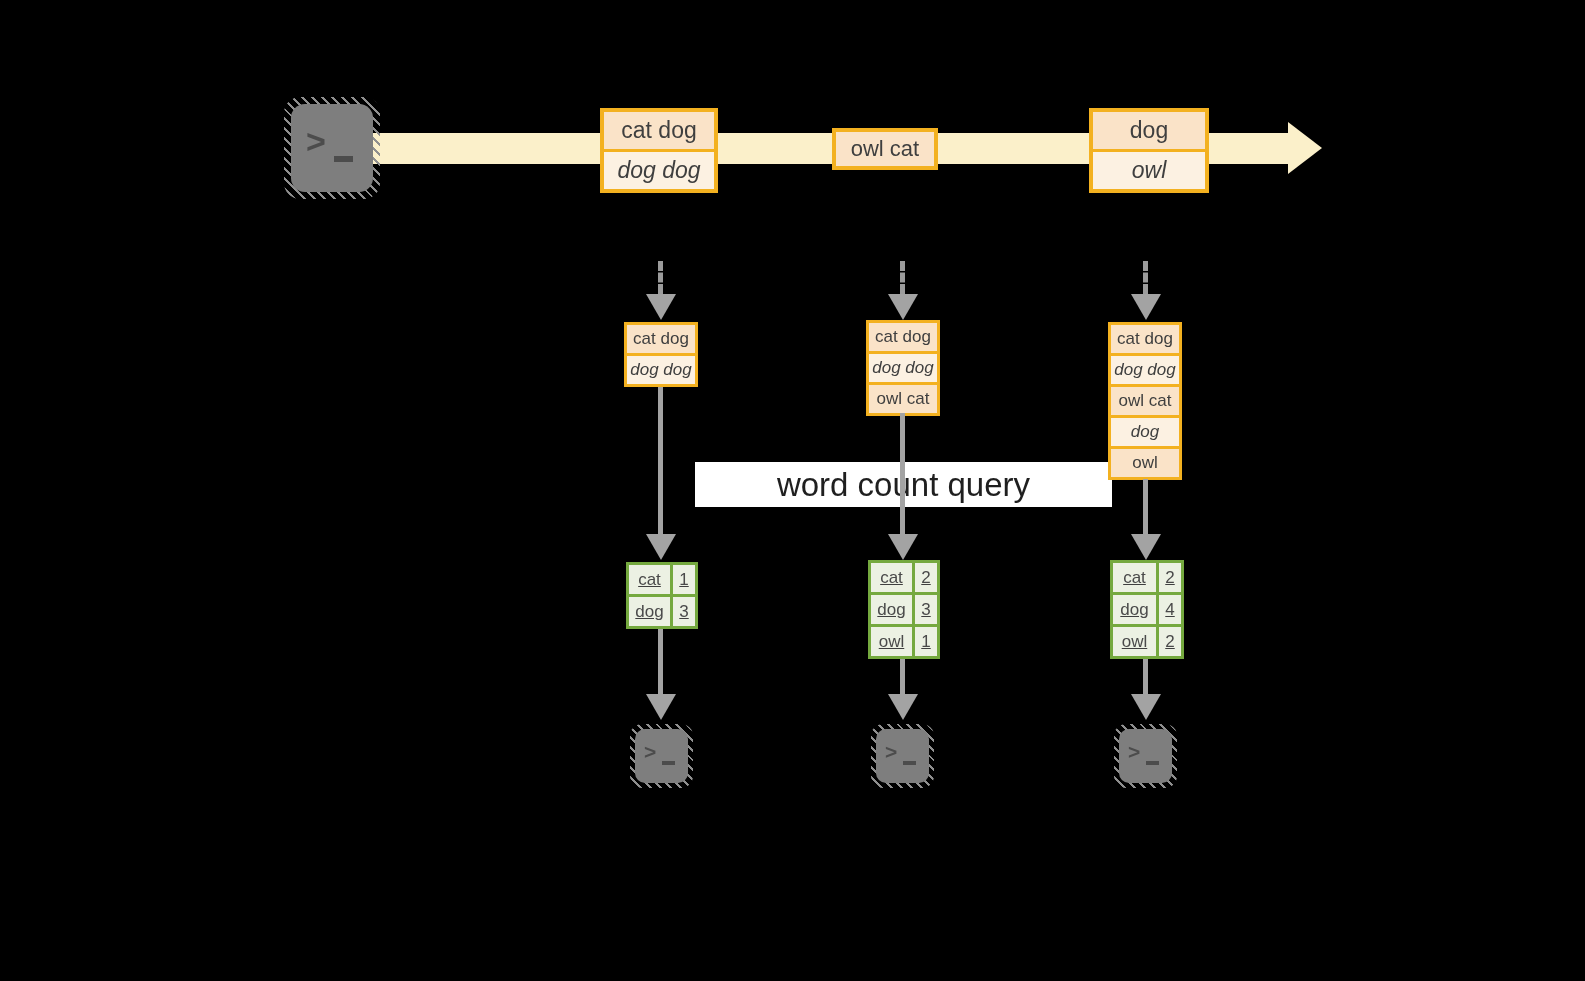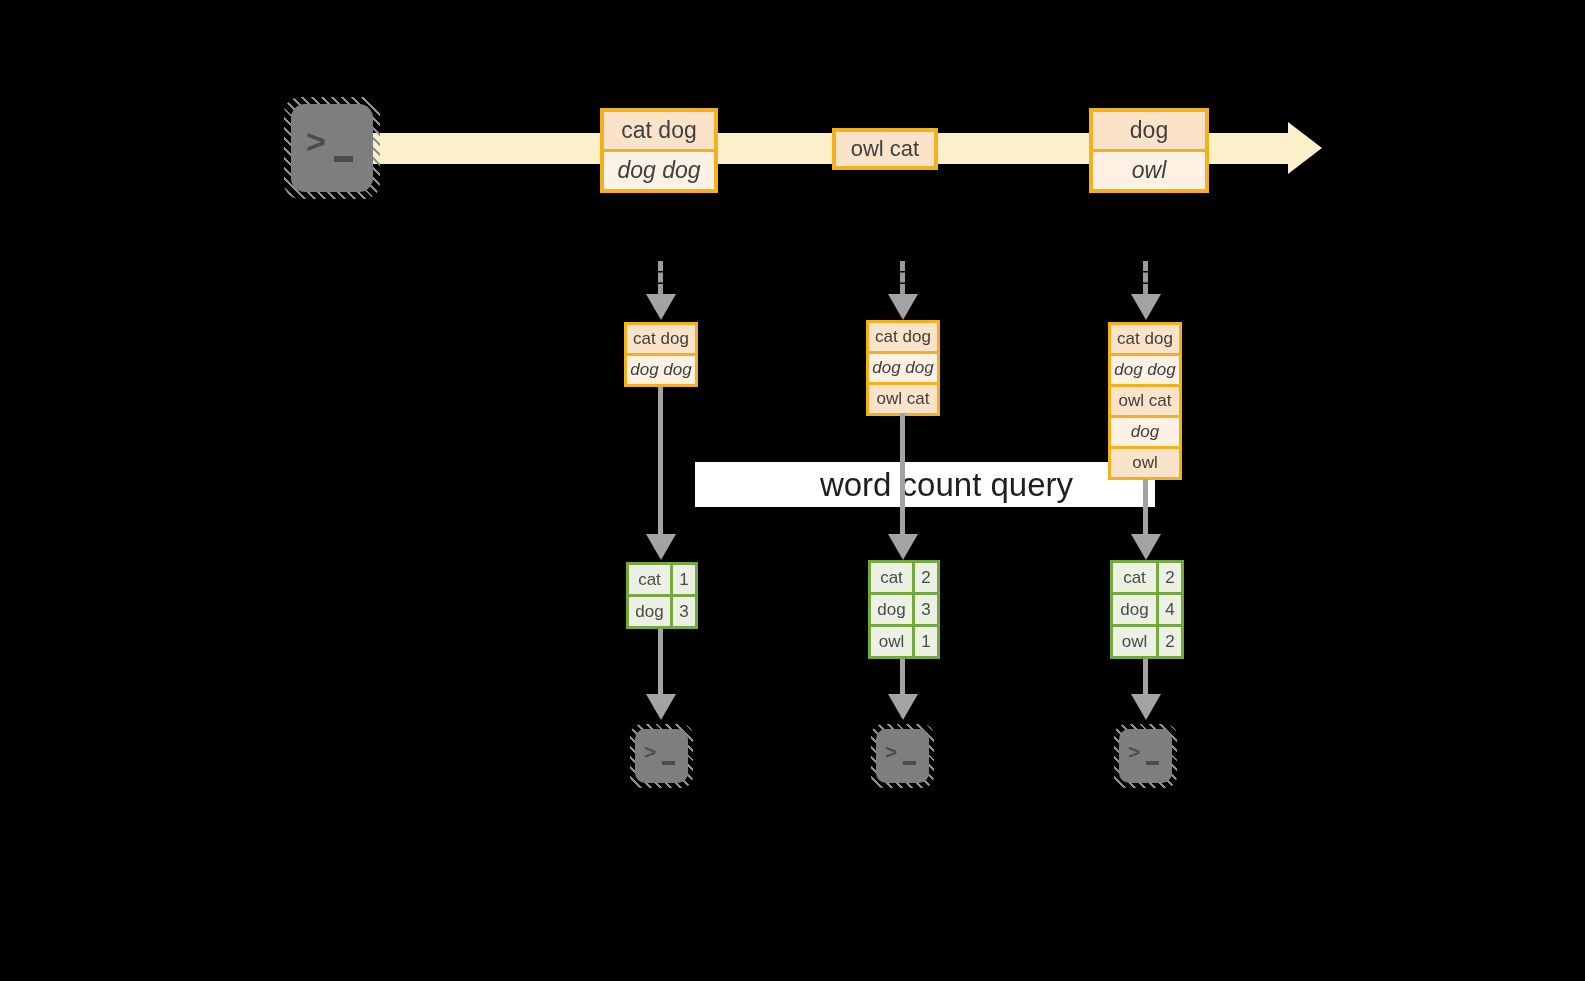--- a/index.html
+++ b/index.html
@@ -29,23 +29,23 @@
   .ocell{display:flex;align-items:center;justify-content:center;color:var(--ink);}
   .obox .ocell{height:37px;font-size:23px;}
   .olist .ocell{height:28px;font-size:17px;}
   .peach{background:var(--peach);}
   .cream{background:var(--cream);font-style:italic;}
   
   .vline{width:0;border-left:5px solid var(--arrow);z-index:4;}
   .vdash{width:0;border-left:5px dashed #9B9B9B;}
   .ahead{width:0;height:0;border-left:15px solid transparent;border-right:15px solid transparent;border-top:26px solid var(--arrow);z-index:4;}
   
-  .banner{background:#fff;color:#1F1F1F;font-size:33px;display:flex;align-items:center;justify-content:center;z-index:2;padding-left:43px;}
+  .banner{background:#fff;color:#1F1F1F;font-size:33px;display:flex;align-items:center;justify-content:center;z-index:2;}
   
-  .gtable{background:var(--green);border:3px solid var(--green);display:grid;grid-template-columns:1fr 22px;gap:3px;box-sizing:border-box;z-index:3;}
+  .gtable{background:var(--green);border:3px solid var(--green);display:grid;grid-template-columns:1fr 22px;gap:3px;box-sizing:border-box;z-index:3;text-decoration:underline;}
   .gcell{background:var(--gcell);display:flex;align-items:center;justify-content:center;height:29px;font-size:17px;color:#4A4A4A;}
   
   .term-wrap{border-radius:16px;background:repeating-linear-gradient(45deg,#8F8F8F 0 2px,transparent 2px 7px);box-sizing:border-box;}
   .term{position:absolute;background:var(--term);border-radius:14px;}
   .chev{position:absolute;color:var(--glyph);font-weight:bold;line-height:1;}
   .dash-glyph{position:absolute;background:var(--glyph);}
 </style>
 </head>
 <body>
 

